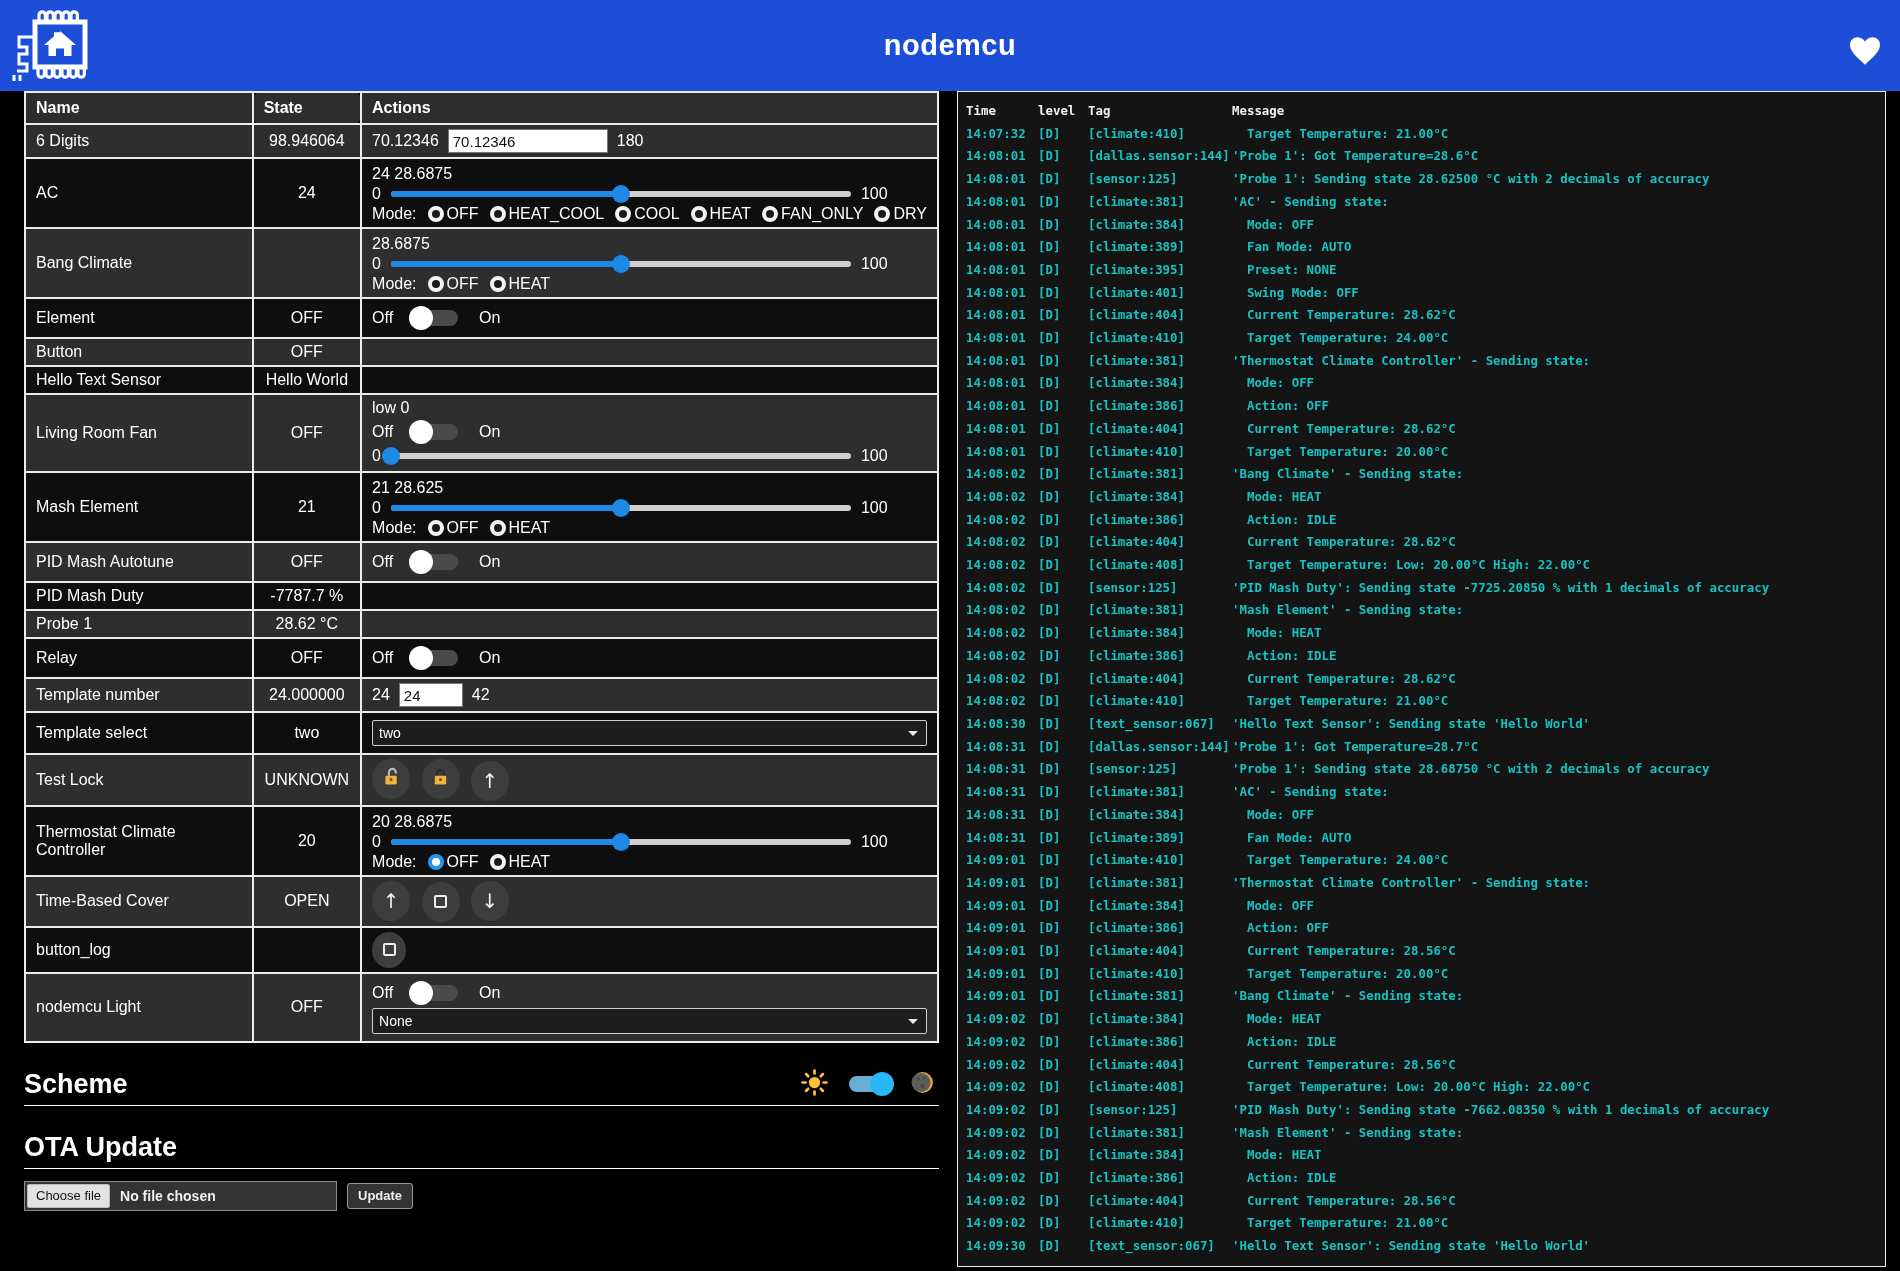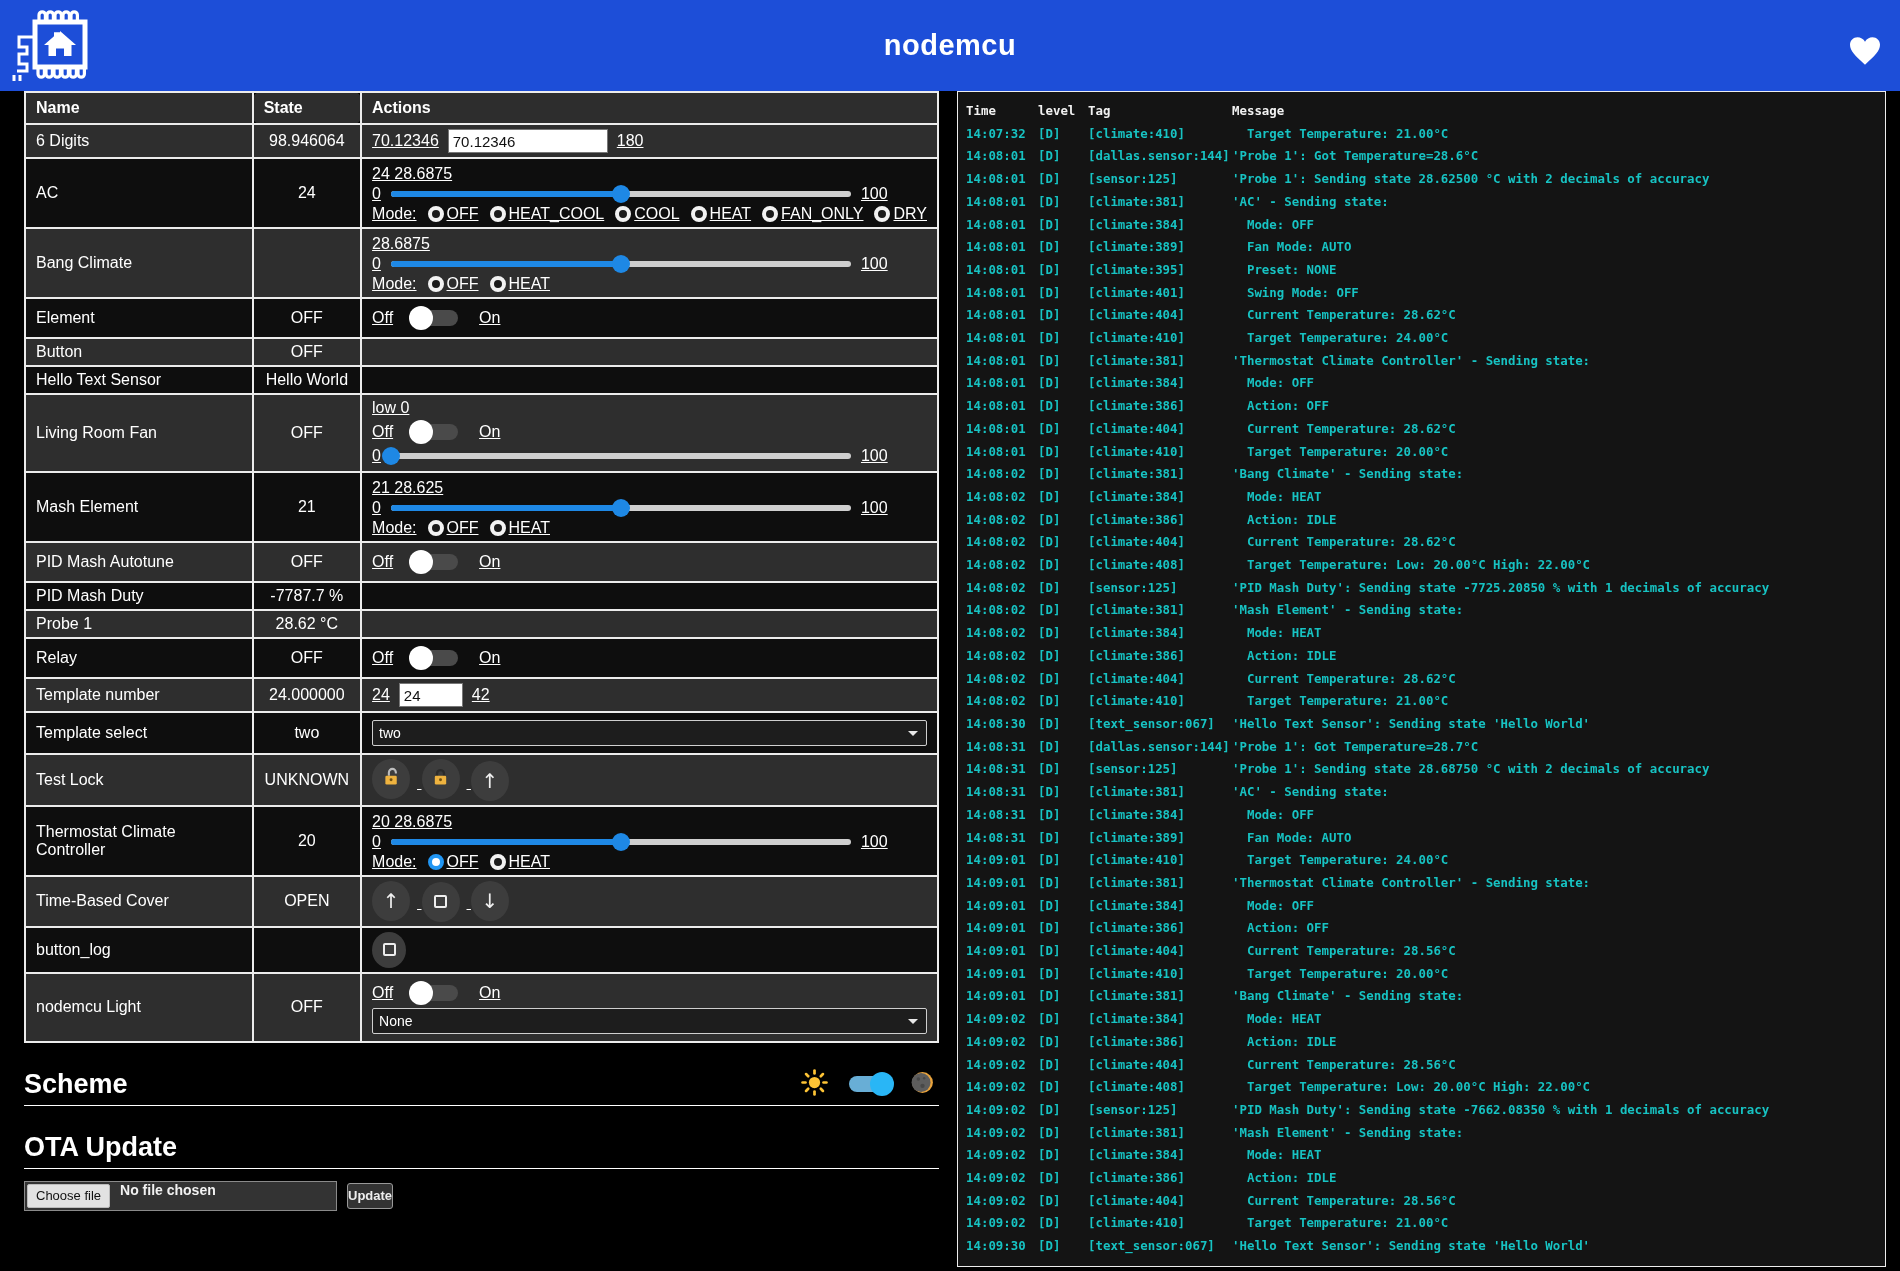--- a/index.html
+++ b/index.html
@@ -21,21 +21,21 @@
   
   table.entities { border-collapse:collapse; width:915px; }
   .entities th, .entities td { border:2px solid #ececec; padding:4px 10px;
     font-size:16px; vertical-align:middle; }
   .entities th { background:#2d2d2d; text-align:left; font-weight:bold; padding:6px 10px; }
   .entities th.state-h { text-align:left;border-radius:7px; }
   .entities tr:nth-child(odd) td { background:#0e0e0e; }
   .entities tr:nth-child(even) td { background:#2e2e2e; }
   td.name { width:263px; }
   td.state { width:109px; text-align:center; }
-  td.actions { width:543px;text-decoration:underline; }
+  td.actions { width:543px; }
 
   .act-line { display:flex; align-items:center; gap:9px; }
   .num-input { height:24px; border:1px solid #777; background:#fff; color:#111;
     font-size:15px; padding:0 4px; font-family:inherit; }
   .w160 { width:160px; } .w64 { width:64px; }
 
   .climate-label { margin:2px 0 2px 0; }
   .slider-row { display:flex; align-items:center; gap:10px; margin:2px 0; }
   .slider { position:relative; width:460px; height:18px; flex:0 0 auto; }
   .slider .track { position:absolute; left:0; right:0; top:6px; height:6px;
@@ -75,27 +75,27 @@
   
   .section-head { display:flex; align-items:flex-end; justify-content:space-between;
     border-bottom:1px solid #fff; padding-bottom:5px; margin-top:26px; }
   .section-title { margin:0; font-size:27px; font-weight:bold; }
   .scheme-ctrls { display:flex; align-items:center; gap:16px; padding-right:4px; }
   .toggle.scheme { width:50px; height:24px; }
   .toggle.scheme .ttrack { background:#68aed6; }
   .toggle.scheme .tknob { left:auto; right:0; background:#29b6f6; }
 
   .ota-row { display:flex; align-items:center; gap:10px; margin-top:12px; }
-  .file-ctrl { display:flex; width:313px; height:30px;
+  .file-ctrl { display:flex; align-items:center; width:313px; height:30px;
     border:1px solid #8a8a8a; background:#333; }
   .choose-btn { height:24px; margin:2px; background:#e2e2e2; color:#111; border:1px solid #bbb;
     border-radius:2px; font-size:13px; padding:0 8px; font-family:inherit; cursor:pointer; }
   .no-file { font-size:14px; color:#f2f2f2; padding-left:8px; font-weight:bold; }
   .update-btn { height:26px; background:#333; color:#eee; border:1px solid #999;
-    border-radius:3px; font-size:13px; padding:0 0; font-family:inherit; font-weight:bold; cursor:pointer; }
+    border-radius:3px; font-size:13px; padding:0 10px; font-family:inherit; font-weight:bold; cursor:pointer; }
 
   
   .log-panel { flex:1 1 auto; height:1176px; overflow:hidden; background:#141414;
     border:1px solid #ededed; padding:8px 6px 6px 8px;
     font-family:"DejaVu Sans Mono", monospace; font-size:12.4px; }
   .log-row { display:grid; grid-template-columns:72px 50px 144px 1fr;
     line-height:22.7px; white-space:pre; color:#17c3c3;font-weight:bold; }
   .log-row.header { color:#f2f2f2; font-weight:bold; }
   .log-cell { overflow:hidden; }
 </style>

